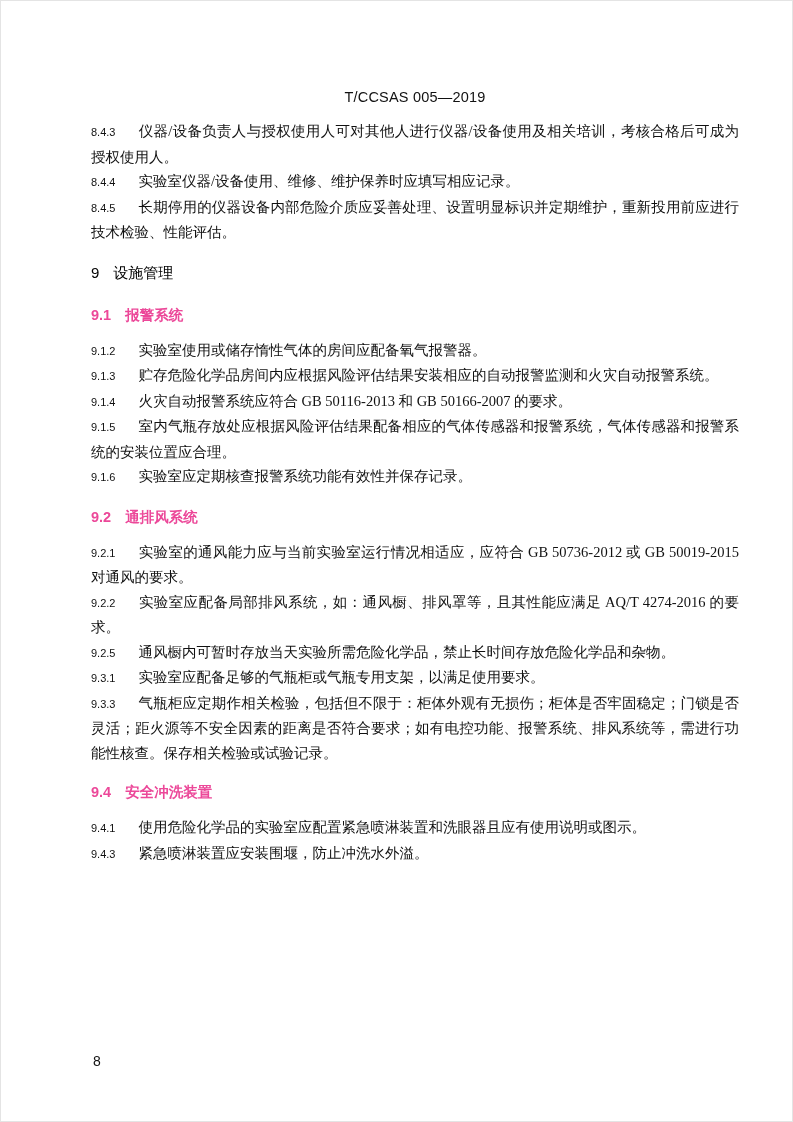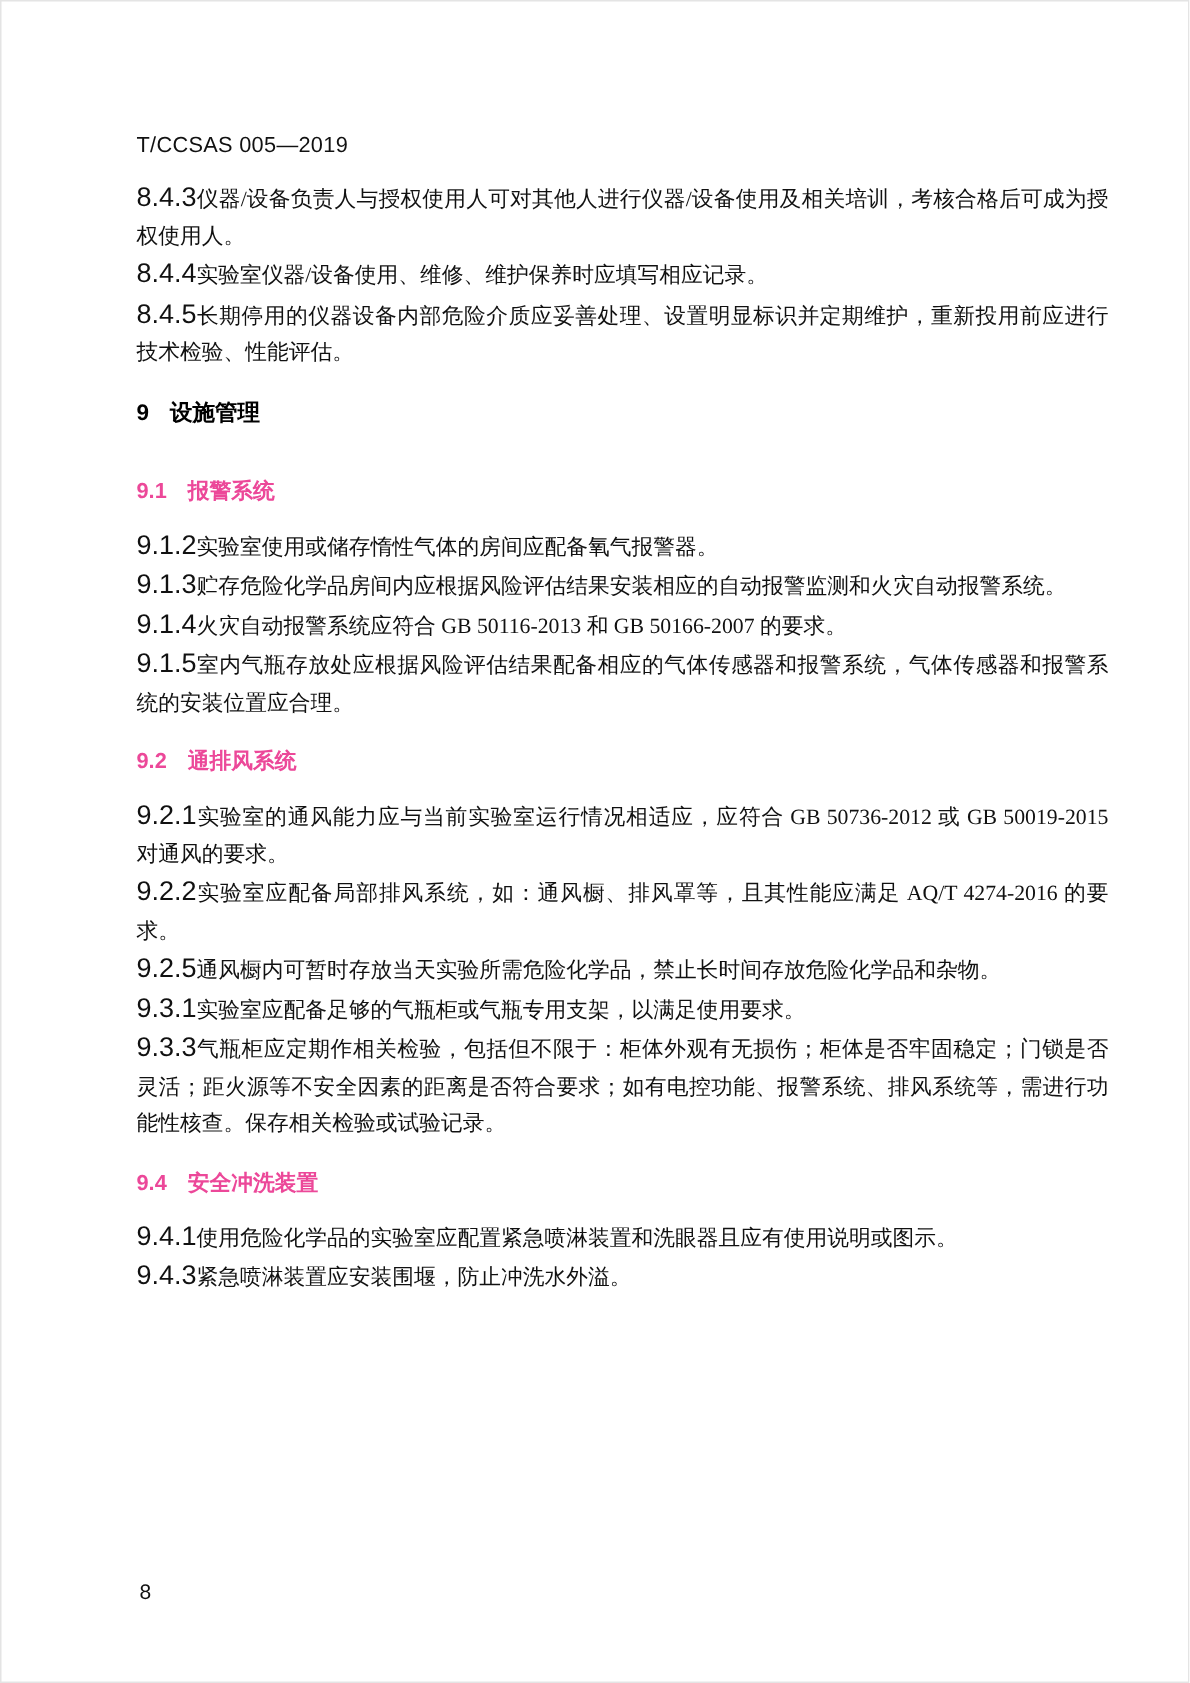--- a/index.html
+++ b/index.html
@@ -18,41 +18,42 @@
     left: 90px;
     top: 88px;
     width: 648px;
   }
   .doc-header {
     font-family: "Liberation Sans", sans-serif;
     font-size: 14.5px;
     letter-spacing: 0.2px;
     margin-bottom: 14px;
     color: #111;
+    text-align: center;
   }
   .clause {
     font-family: "Liberation Serif", serif;
     font-size: 14.5px;
     line-height: 24.5px;
     margin: 0;
     text-align: justify;
     color: #111;
   }
   .clause .num {
     font-family: "Liberation Sans", sans-serif;
-    font-size: 18px;
-    margin-right: 0;
+    font-size: 11px;
+    margin-right: 23px;
     white-space: nowrap;
   }
   .heading-1 {
     font-family: "Liberation Sans", sans-serif;
-    font-weight: bold;
+    font-weight: normal;
     font-size: 15px;
     line-height: 24px;
-    margin: 16px 0 28px 0;
+    margin: 16px 0 18px 0;
     color: #000;
   }
   .heading-2 {
     font-family: "Liberation Sans", sans-serif;
     font-weight: bold;
     font-size: 14.5px;
     line-height: 24px;
     margin: 15px 0 11px 0;
     color: #ec4899;
   }
@@ -77,20 +78,21 @@
     <main id="doc-body">
         <p class="clause"><span class="num">8.4.3</span><span class="txt">仪器/设备负责人与授权使用人可对其他人进行仪器/设备使用及相关培训，考核合格后可成为授权使用人。</span></p>
         <p class="clause"><span class="num">8.4.4</span><span class="txt">实验室仪器/设备使用、维修、维护保养时应填写相应记录。</span></p>
         <p class="clause"><span class="num">8.4.5</span><span class="txt">长期停用的仪器设备内部危险介质应妥善处理、设置明显标识并定期维护，重新投用前应进行技术检验、性能评估。</span></p>
         <h2 class="heading-1"><span class="num">9</span><span class="txt">设施管理</span></h2>
         <h2 class="heading-2"><span class="num">9.1</span><span class="txt">报警系统</span></h2>
         <p class="clause"><span class="num">9.1.2</span><span class="txt">实验室使用或储存惰性气体的房间应配备氧气报警器。</span></p>
         <p class="clause"><span class="num">9.1.3</span><span class="txt">贮存危险化学品房间内应根据风险评估结果安装相应的自动报警监测和火灾自动报警系统。</span></p>
         <p class="clause"><span class="num">9.1.4</span><span class="txt">火灾自动报警系统应符合 GB 50116-2013 和 GB 50166-2007 的要求。</span></p>
         <p class="clause"><span class="num">9.1.5</span><span class="txt">室内气瓶存放处应根据风险评估结果配备相应的气体传感器和报警系统，气体传感器和报警系统的安装位置应合理。</span></p>
+        <p class="clause"><span class="num">9.1.6</span><span class="txt">实验室应定期核查报警系统功能有效性并保存记录。</span></p>
         <h2 class="heading-2"><span class="num">9.2</span><span class="txt">通排风系统</span></h2>
         <p class="clause"><span class="num">9.2.1</span><span class="txt">实验室的通风能力应与当前实验室运行情况相适应，应符合 GB 50736-2012 或 GB 50019-2015 对通风的要求。</span></p>
         <p class="clause"><span class="num">9.2.2</span><span class="txt">实验室应配备局部排风系统，如：通风橱、排风罩等，且其性能应满足 AQ/T 4274-2016 的要求。</span></p>
         <p class="clause"><span class="num">9.2.5</span><span class="txt">通风橱内可暂时存放当天实验所需危险化学品，禁止长时间存放危险化学品和杂物。</span></p>
         <p class="clause"><span class="num">9.3.1</span><span class="txt">实验室应配备足够的气瓶柜或气瓶专用支架，以满足使用要求。</span></p>
         <p class="clause"><span class="num">9.3.3</span><span class="txt">气瓶柜应定期作相关检验，包括但不限于：柜体外观有无损伤；柜体是否牢固稳定；门锁是否灵活；距火源等不安全因素的距离是否符合要求；如有电控功能、报警系统、排风系统等，需进行功能性核查。保存相关检验或试验记录。</span></p>
         <h2 class="heading-2"><span class="num">9.4</span><span class="txt">安全冲洗装置</span></h2>
         <p class="clause"><span class="num">9.4.1</span><span class="txt">使用危险化学品的实验室应配置紧急喷淋装置和洗眼器且应有使用说明或图示。</span></p>
         <p class="clause"><span class="num">9.4.3</span><span class="txt">紧急喷淋装置应安装围堰，防止冲洗水外溢。</span></p>
       </main>

